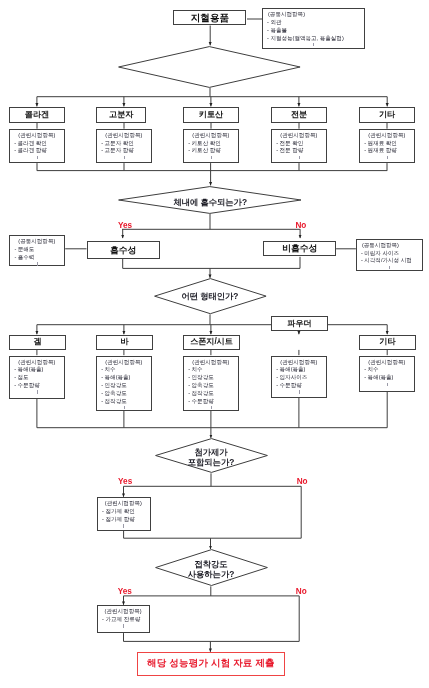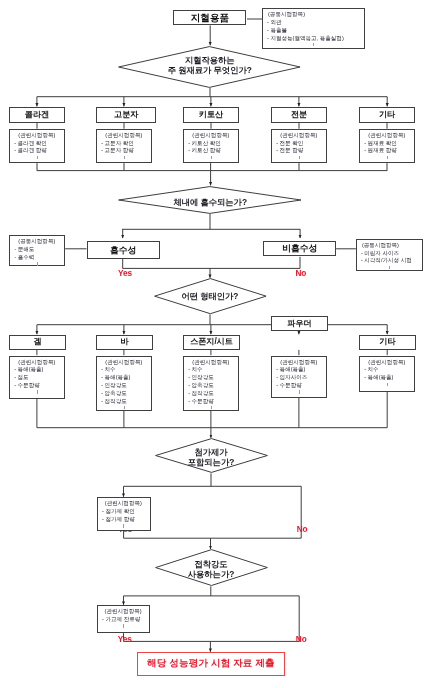--- a/index.html
+++ b/index.html
@@ -9,21 +9,21 @@
   #wires{position:absolute;left:0;top:0;width:429px;height:688px;pointer-events:none;}
   .node{position:absolute;box-sizing:border-box;border:1px solid #404040;background:#fff;
         display:flex;align-items:center;justify-content:center;text-align:center;
         font-weight:bold;color:#111;font-size:9.6px;line-height:1;letter-spacing:0px;}
   .note{position:absolute;box-sizing:border-box;border:1px solid #404040;background:#fff;
         color:#20202e;font-size:5.55px;line-height:7.78px;padding-top:2.1px;}
   .note .hd{text-align:center;padding-right:1px;}
   .note.lh .hd{text-align:left;padding-left:5px;}
   .note .li{white-space:nowrap;padding-left:4px;}
   .note .tick{margin:0.6px auto 0;width:0;border-left:1px solid #9a9aa8;height:3.2px;}
-  .dlbl{position:absolute;color:#e8192c;font-weight:bold;font-size:8.2px;line-height:1;margin-top:48px;}
+  .dlbl{position:absolute;color:#e8192c;font-weight:bold;font-size:8.2px;line-height:1;}
   .dtxt{position:absolute;text-align:center;font-weight:bold;color:#1b1b24;font-size:8.4px;
         line-height:10.2px;letter-spacing:-0.1px;}
   .final{position:absolute;box-sizing:border-box;border:1px solid #ef4444;background:#fff;
          display:flex;align-items:center;justify-content:center;color:#e8192c;
          font-weight:bold;font-size:9.5px;letter-spacing:0.2px;}
   .dia{position:absolute;overflow:visible;}
   .node.sm{font-size:8.2px;letter-spacing:-0.1px;}
   .node.md{font-size:8.9px;letter-spacing:-0.15px;}
 </style>
 </head>
@@ -119,36 +119,32 @@
   <div class="hd">(공통시험항목)</div>
   <div class="li">- 외관</div>
   <div class="li">- 용출물</div>
   <div class="li">- 지혈성능(혈액응고, 용출실험)</div>
   <div class="tick"></div>
 </div>
 
 <svg class="dia" style="left:118.4px;top:45.7px;width:182.7px;height:42px" viewBox="0 0 182.7 42">
   <polygon points="91.35,0.6 182.1,21 91.35,41.4 0.6,21" fill="#fff" stroke="#3d3d3d" stroke-width="1"></polygon>
 </svg>
-<div class="dtxt" style="left:118.4px;top:54.5px;width:182.7px">
-  <div>지혈작용하는</div>
-  <div>주 원재료가 무엇인가?</div>
-</div>
 
 <div class="node sm" style="left:9.2px;top:106.8px;width:55.6px;height:16px">
       <span>콜라겐</span>
     </div>
 <div class="note" style="left:9.2px;top:128.7px;width:56.3px;height:34.4px">
   <div class="hd">(관련시험항목)</div>
   <div class="li">- 콜라겐 확인</div>
   <div class="li">- 콜라겐 함량</div>
   <div class="tick"></div>
 </div>
 
-<div class="node sm" style="left:96.2px;top:106.8px;width:60px;height:16px">
+<div class="node sm" style="left:96.2px;top:106.8px;width:50px;height:16px">
       <span>고분자</span>
     </div>
 <div class="note" style="left:96.2px;top:128.7px;width:56.3px;height:34.4px">
   <div class="hd">(관련시험항목)</div>
   <div class="li">- 고분자 확인</div>
   <div class="li">- 고분자 함량</div>
   <div class="tick"></div>
 </div>
 
 <div class="node sm" style="left:183.2px;top:106.8px;width:55.6px;height:16px">

